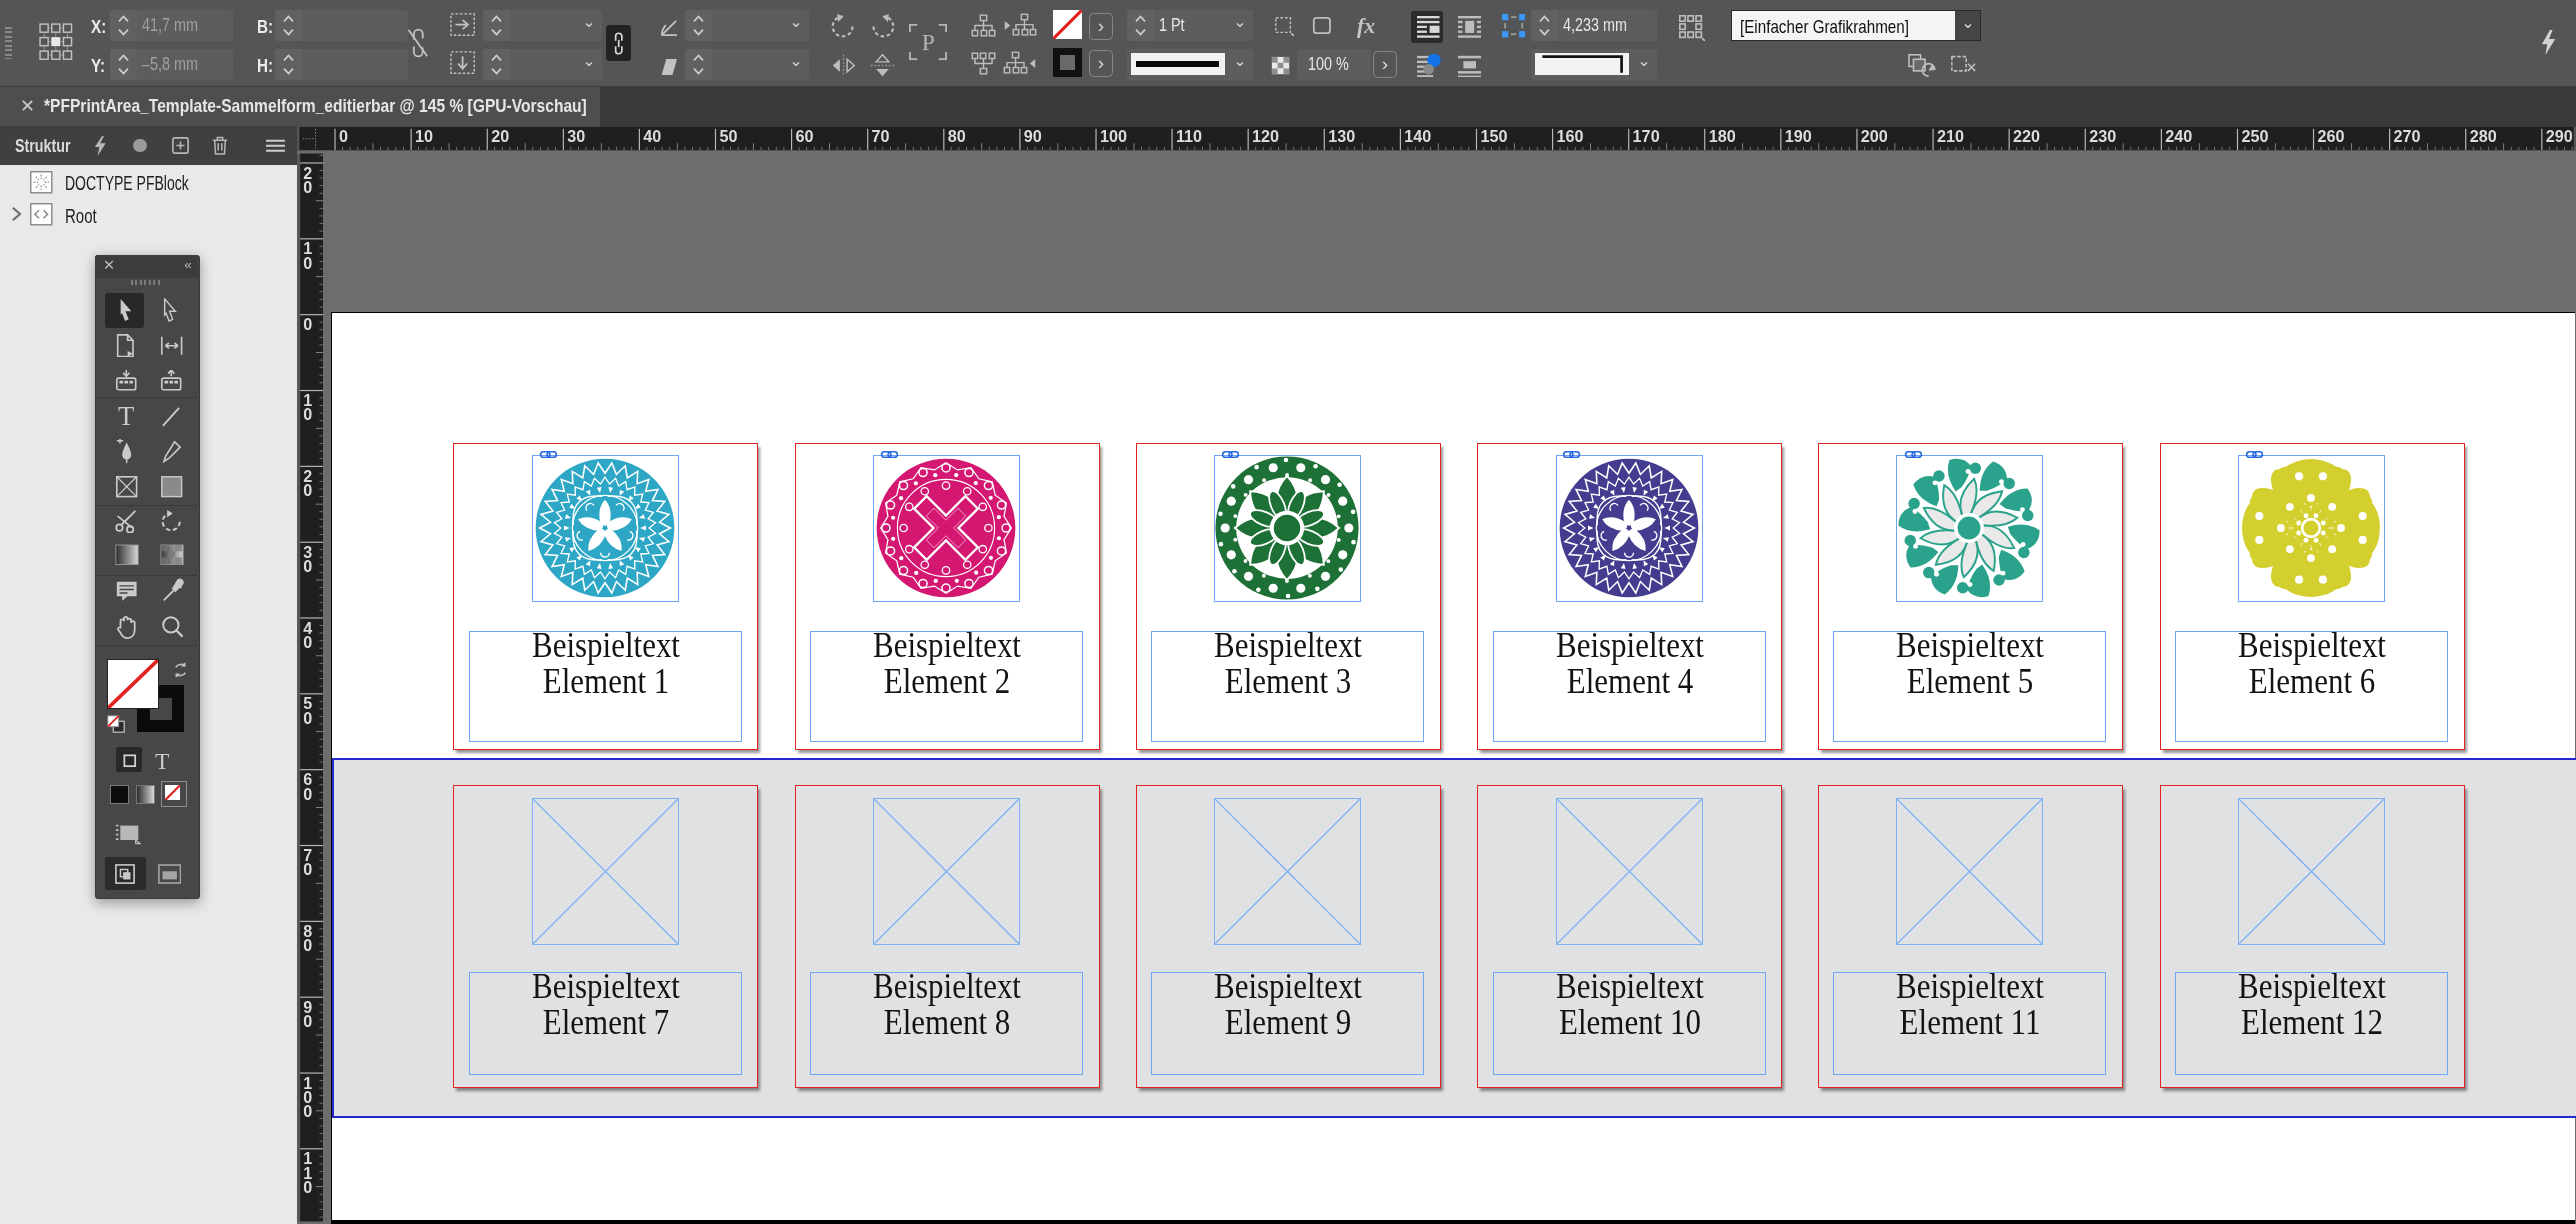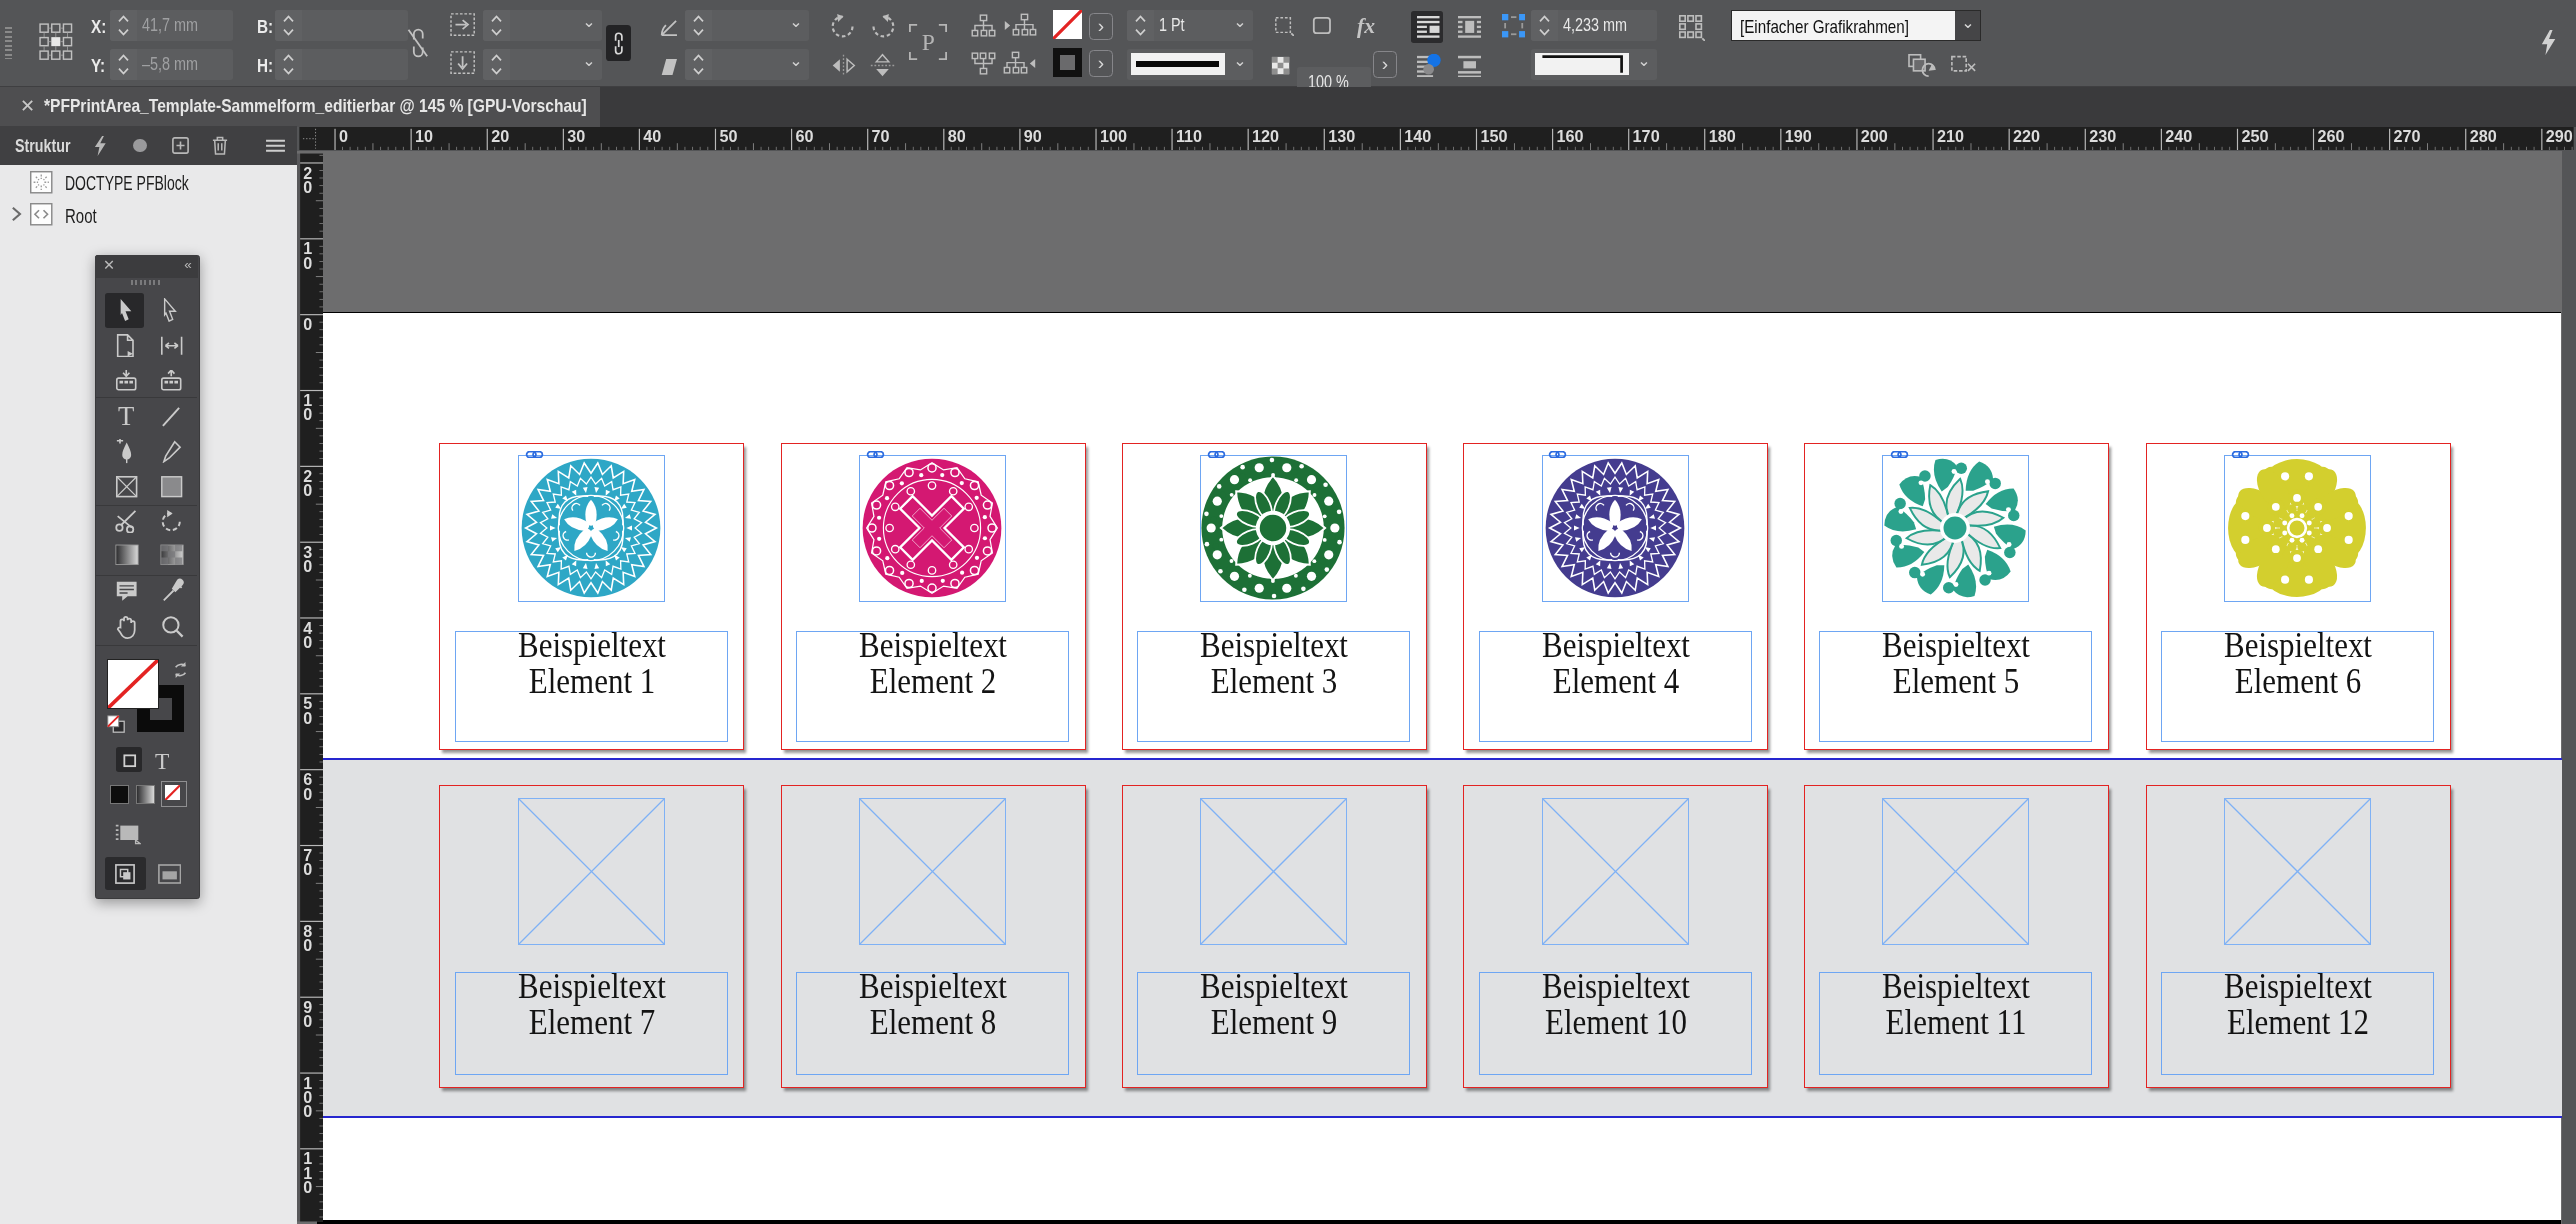--- a/index.html
+++ b/index.html
@@ -209,21 +209,21 @@
       <path d="M19 19 l3 3" stroke="#bdbdbd" stroke-width="2"></path>
     </svg>
     <svg style="position:absolute;left:1312px;top:16px" width="21.6" height="20" viewBox="0 0 24 22">
       <rect x="2" y="2" width="18" height="17" rx="3" fill="none" stroke="#bdbdbd" stroke-width="2"></rect>
     </svg>
     <span style="position:absolute;left:1357px;top:14.4px;font-style:italic;font-weight:bold;font-size:21.6px;color:#c5c5c5;font-family:'Liberation Serif',serif">fx</span>
     <svg style="position:absolute;left:1271px;top:56px" width="20" height="20" viewBox="0 0 22 22">
       <rect x="1" y="1" width="19" height="19" fill="#e8e8e8"></rect>
       <path d="M1 1 h6.3v6.3h-6.3z M13.7 1 h6.3 v6.3 h-6.3z M7.3 7.3 h6.3 v6.3 h-6.3 z M1 13.7 h6.3 v6.3 h-6.3 z M13.7 13.7 h6.3 v6.3 h-6.3z" fill="#8e8e8e"></path>
     </svg>
-    <div class="fld" style="left:1297px;top:67px;width:74px;height:31px">
+    <div class="fld" style="left:1297px;top:49px;width:74px;height:31px">
       <span class="fval" style="color:#e8e8e8;left:10.8px">100&nbsp;%</span>
     </div>
     <div class="gbtn" style="left:1373px;top:51px">›</div>
     <div style="position:absolute;left:1411px;top:10.8px;width:32px;height:32px;background:#2b2b2d;border-radius:2.7px"></div>
     <svg style="position:absolute;left:1417px;top:16px" width="22.5" height="21.6" viewBox="0 0 25 24">
       <g fill="#d8d8d8">
         <rect x="0" y="0" width="25" height="2.6"></rect>
         <rect x="0" y="5.4" width="25" height="2.6"></rect>
         <rect x="0" y="10.8" width="11" height="2.6"></rect>
         <rect x="0" y="16.2" width="11" height="2.6"></rect>
@@ -320,21 +320,21 @@
     </svg>
     <svg style="position:absolute;left:2540px;top:30px" width="18" height="25" viewBox="0 0 20 28">
       <path d="M11 0 L2 16 H8 L6 28 L17 10 H10 L14 0 Z" fill="#d2d2d2"></path>
     </svg>
   </div>
 <div style="position:absolute;left:0;top:87px;width:2576px;height:40px;background:#3a3a3c"></div>
 <div style="position:absolute;left:0;top:87px;width:600px;height:40px;background:#4e4e50">
     <span style="position:absolute;left:20px;top:8px;color:#c8c8c8;font-size:18px">✕</span>
     <span style="position:absolute;left:44px;top:8px;color:#e6e6e6;font-size:19px;font-weight:bold;white-space:nowrap;transform:scaleX(.82);transform-origin:0 0">*PFPrintArea_Template-Sammelform_editierbar @ 145&nbsp;% [GPU-Vorschau]</span>
   </div>
-<div style="position:absolute;left:283px;top:151px;width:2279px;height:1073px;background:#6d6d6e;overflow:hidden">
+<div style="position:absolute;left:297px;top:151px;width:2279px;height:1073px;background:#6d6d6e;overflow:hidden">
     <div style="position:absolute;left:34px;top:161px;width:2244px;height:908px;background:#fff;border-left:1.8px solid #000;border-top:1.8px solid #000;box-sizing:border-box"></div>
     <div style="position:absolute;left:34px;top:1069px;width:2244px;height:4.5px;background:#000"></div>
     <div style="position:absolute;left:-297px;top:-151px;width:2576px;height:1224px">
       <div style="position:absolute;left:333px;top:760px;width:2243px;height:356px;background:#e0e1e3"></div>
       <div style="position:absolute;left:332px;top:758px;width:2244px;height:1.8px;background:#2626cf"></div>
       <div style="position:absolute;left:332px;top:1116px;width:2244px;height:1.8px;background:#2626cf"></div>
       <div style="position:absolute;left:332px;top:760px;width:1.8px;height:356px;background:#2626cf"></div>
       <div class="redbox" style="left:453px;top:443px;width:303px;height:305px"></div>
       <div class="imgframe" style="left:532px;top:455px"><svg width="144" height="144" viewBox="0 0 163 163">
           <circle cx="81.5" cy="81.5" r="78.5" fill="#2ea7c6"></circle>

